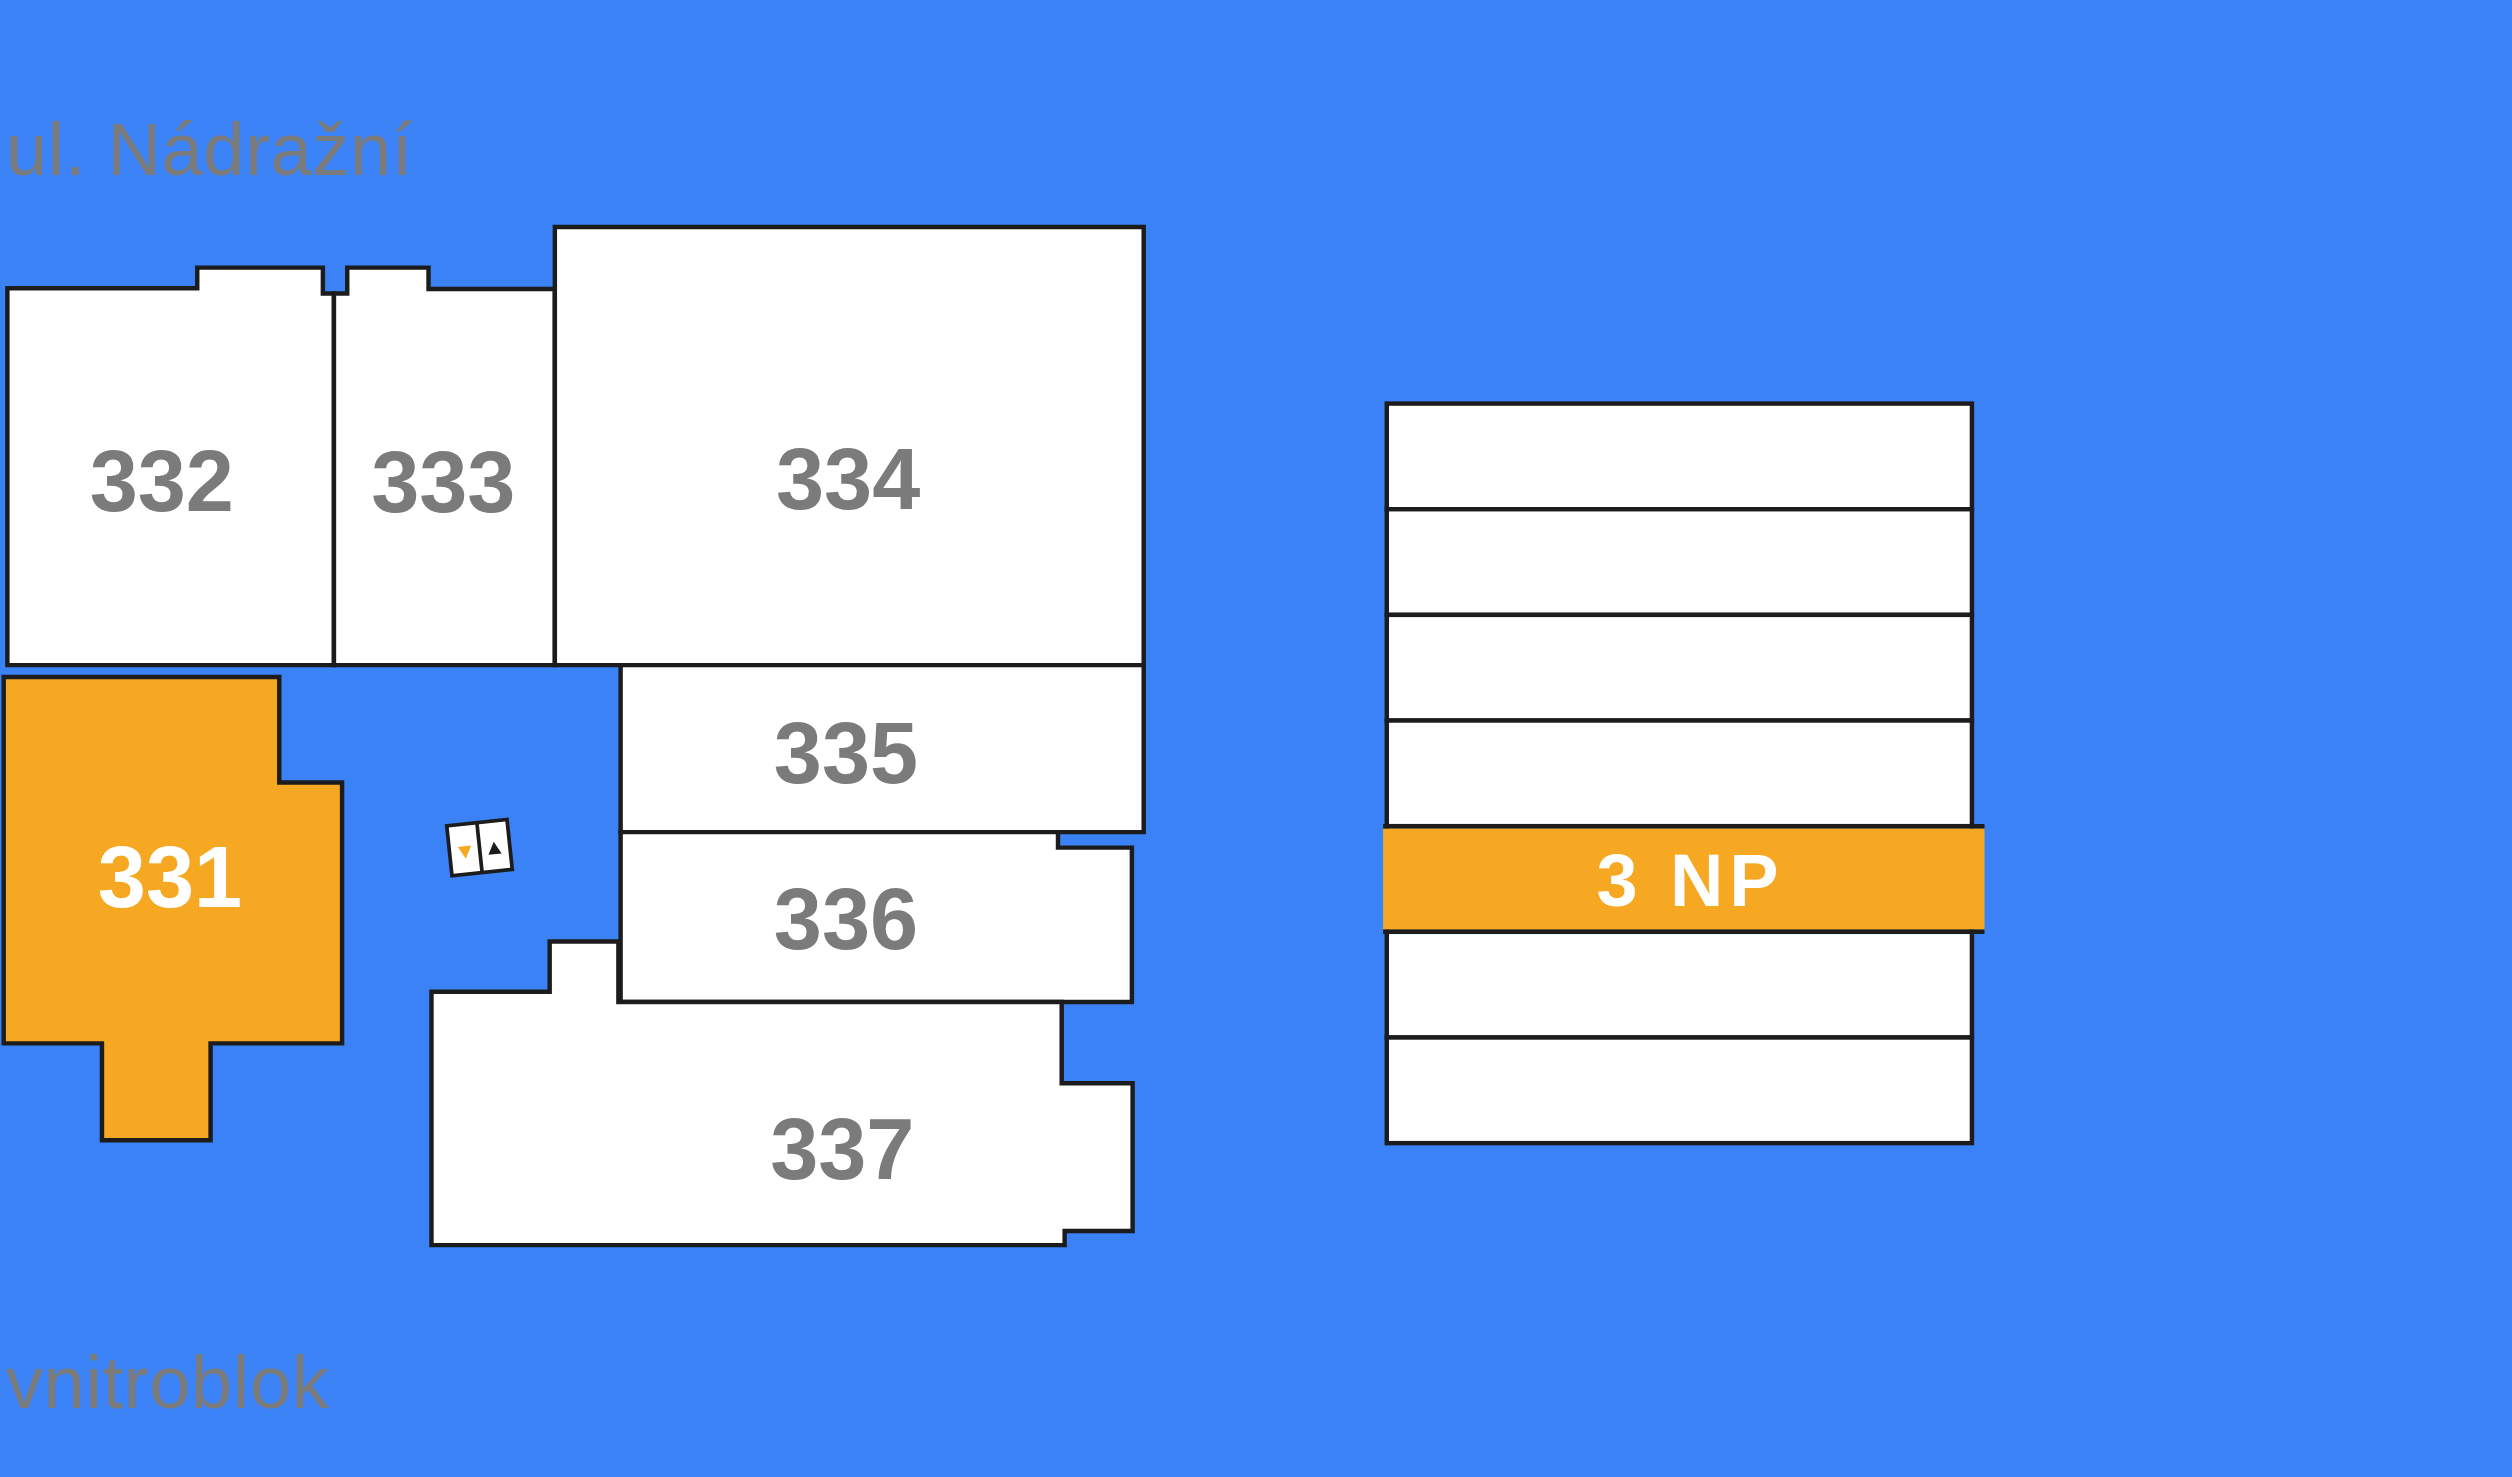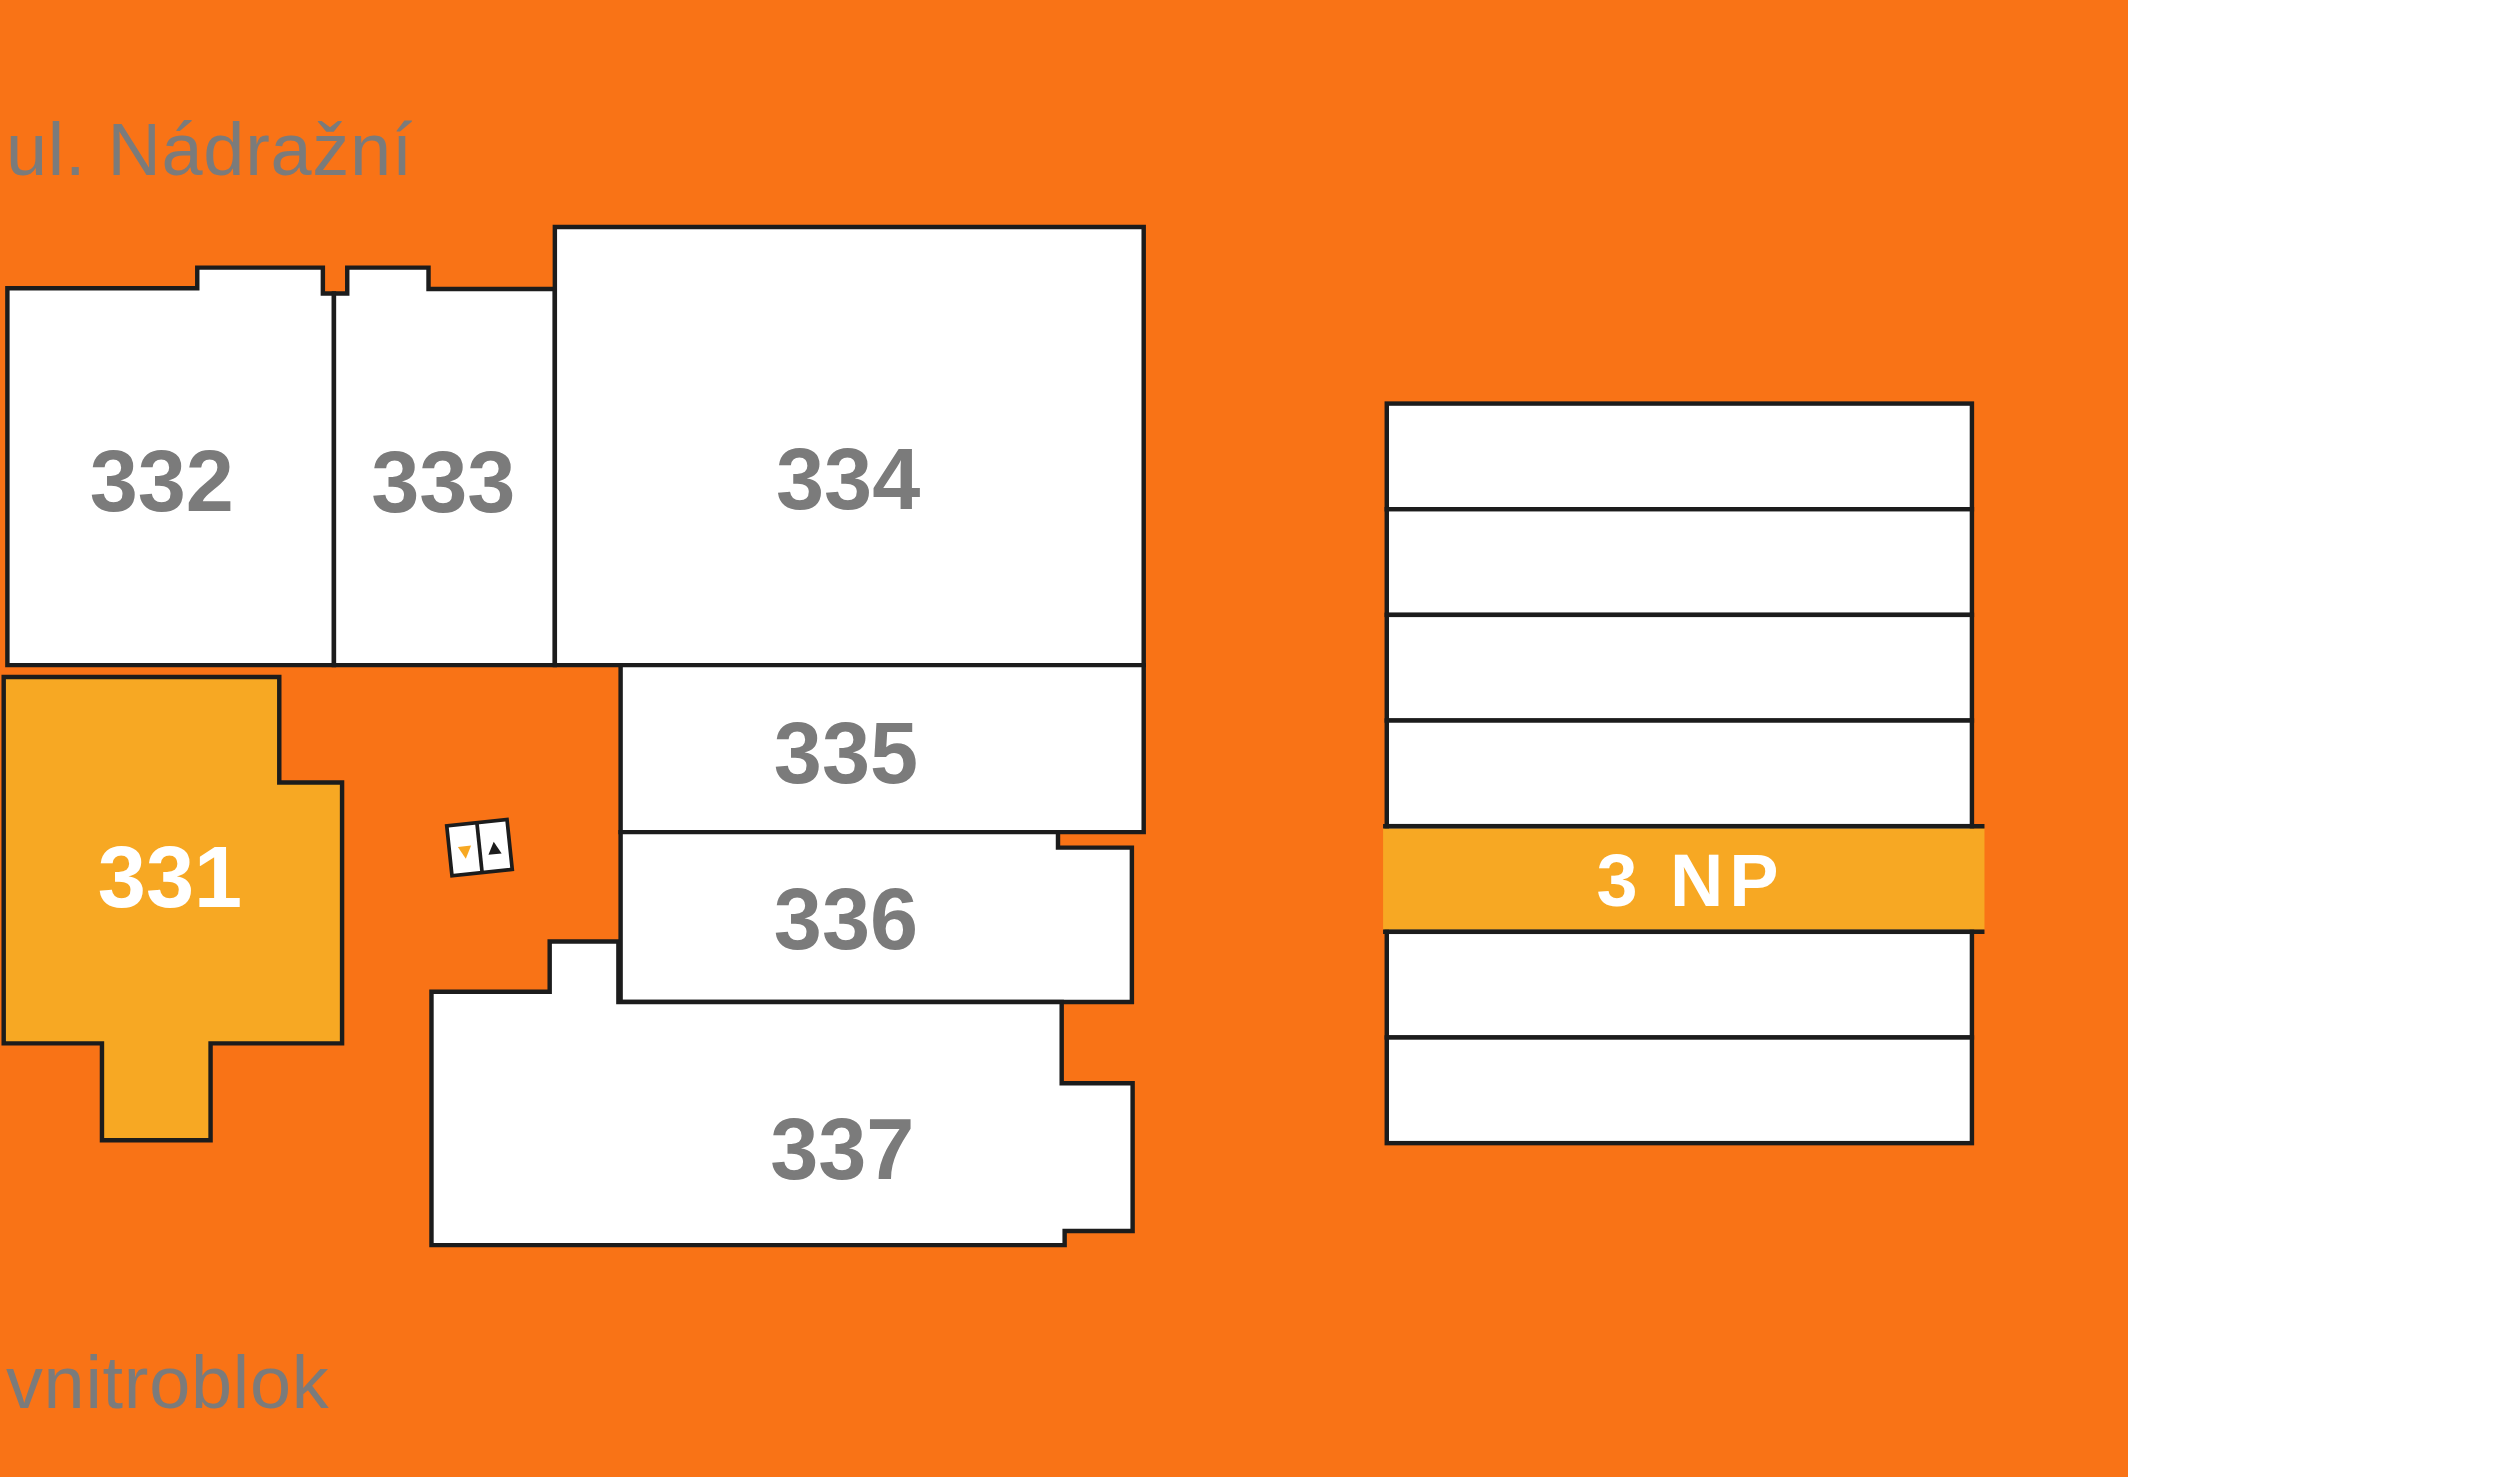--- a/index.html
+++ b/index.html
@@ -6,23 +6,23 @@
     margin: 0;
     padding: 0;
     background: #ffffff;
     width: 2512px;
     height: 1478px;
     overflow: hidden;
     font-family: "Liberation Sans", sans-serif;
   }
   #stage {
     position: relative;
-    width: 2128px;
+    width: 2512px;
     height: 1478px;
-    background: #f97316;
+    background: #3b82f6;
   }
   svg { display: block; }
 
   .street-label {
     font-family: "Liberation Sans", sans-serif;
     font-size: 100px;
     font-weight: 500;
     fill: #7b7b7b;
     letter-spacing: 1px;
   }

